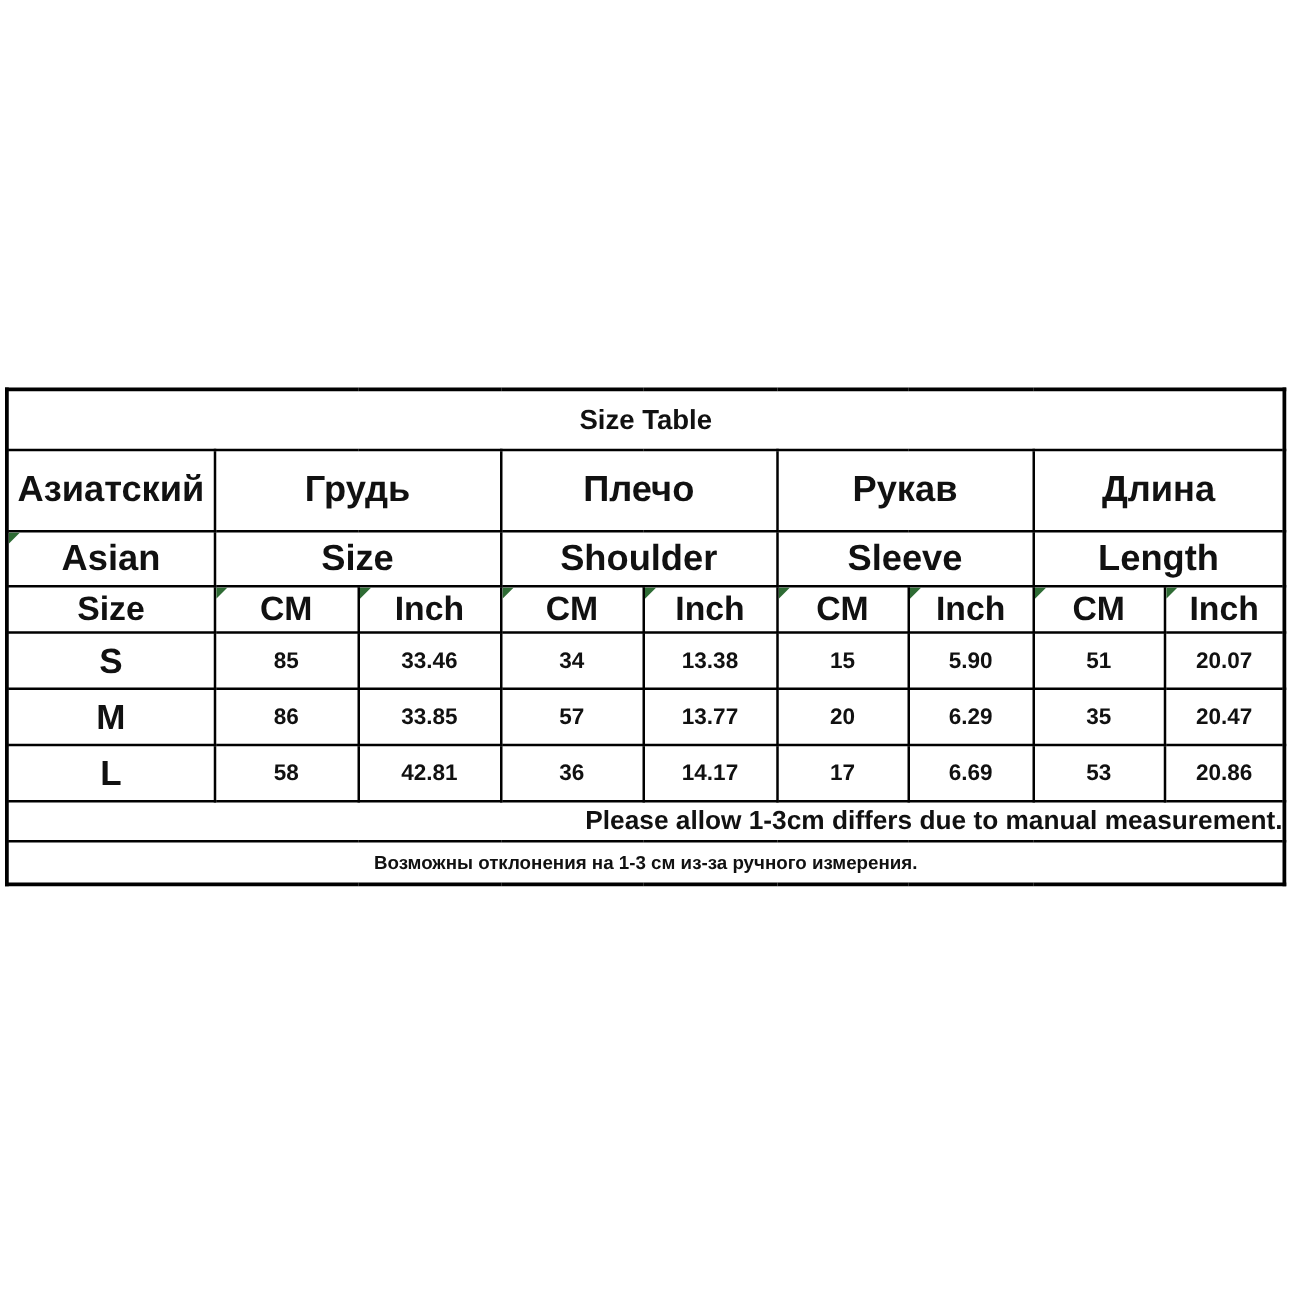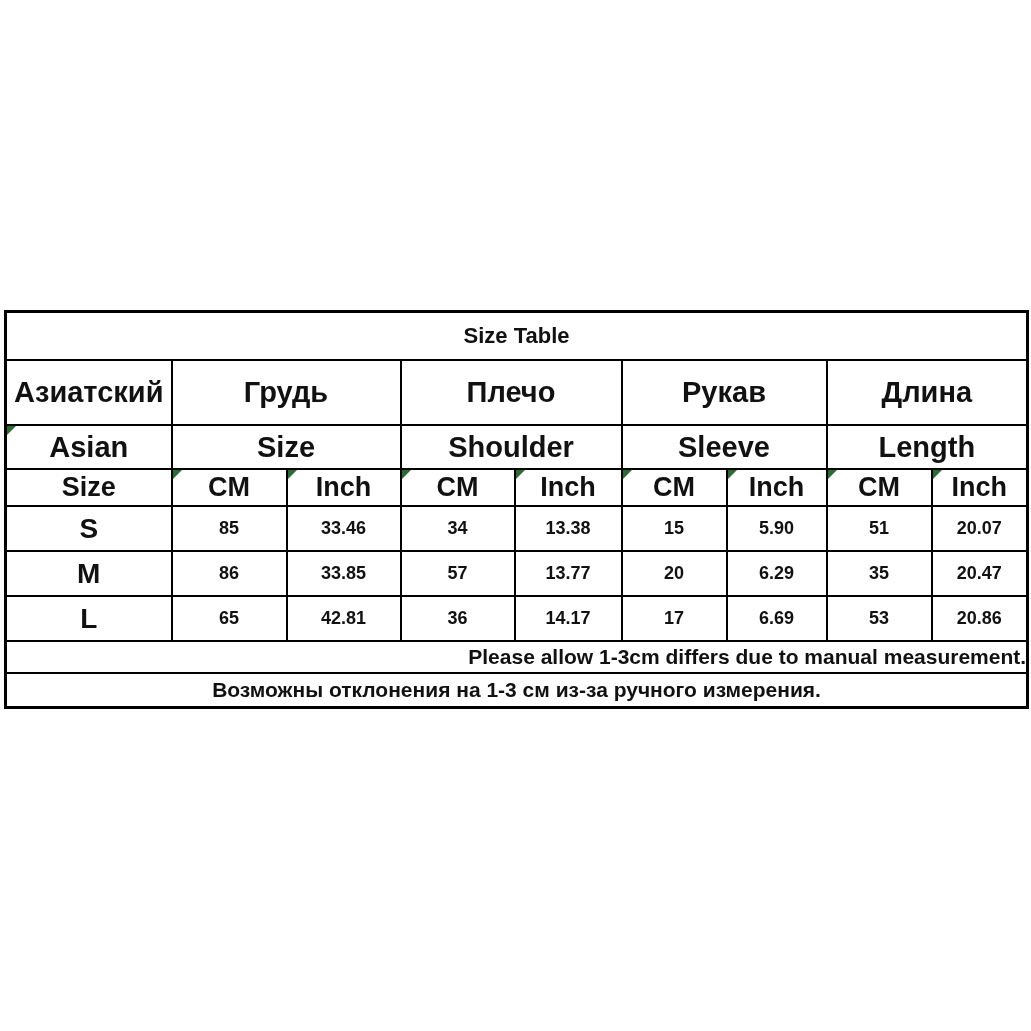--- a/index.html
+++ b/index.html
@@ -39,21 +39,21 @@
     overflow:hidden;
     white-space:nowrap;
   }
   tr.r-title  td{height:46px;font-size:22px;}
   tr.r-ru     td{height:63px;font-size:29px;margin-top:35px;}
   tr.r-en     td{height:42px;font-size:29px;}
   tr.r-units  td{height:35px;font-size:27px;}
   tr.r-data   td{height:43px;font-size:18px;}
   tr.r-data   td.c-size{font-size:28px;}
   tr.r-note-en td{height:30px;font-size:21px;text-align:right;}
-  tr.r-note-ru td{height:32px;font-size:21px;}
+  tr.r-note-ru td{height:32px;font-size:15px;}
   .flag{
     position:absolute;
     top:0;left:0;
     width:0;height:0;
     border-top:9px solid var(--flag-green);
     border-right:9px solid transparent;
     display:block;
   }
 </style>
 </head>
@@ -125,21 +125,21 @@
       <td>57</td>
       <td>13.77</td>
       <td>20</td>
       <td>6.29</td>
       <td>35</td>
       <td>20.47</td>
     </tr>
 
     <tr class="r-data">
       <td class="c-size">L</td>
-      <td>65</td>
+      <td>58</td>
       <td>42.81</td>
       <td>36</td>
       <td>14.17</td>
       <td>17</td>
       <td>6.69</td>
       <td>53</td>
       <td>20.86</td>
     </tr>
 
     <tr class="r-note-en">

